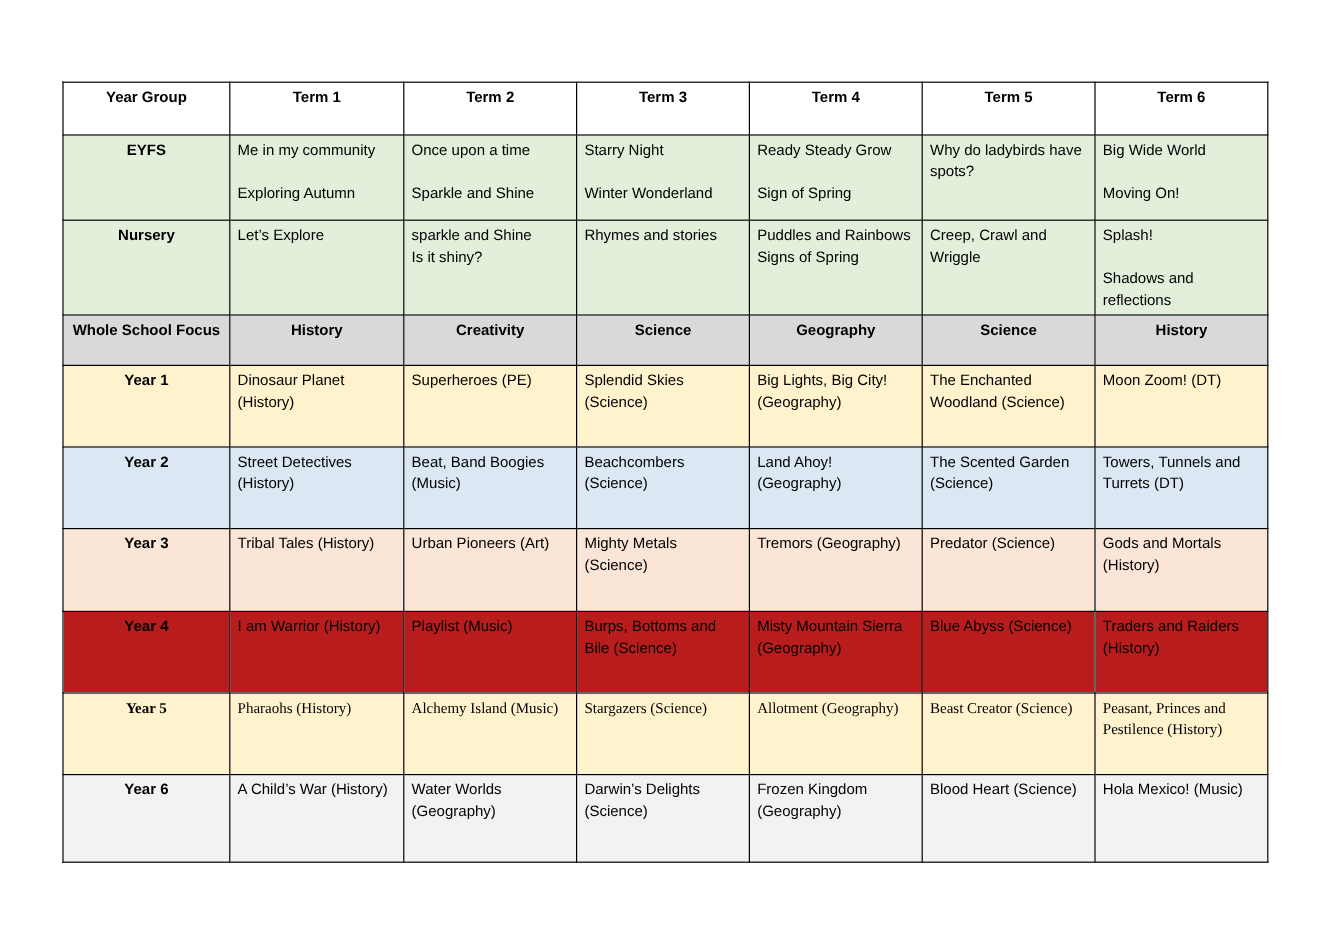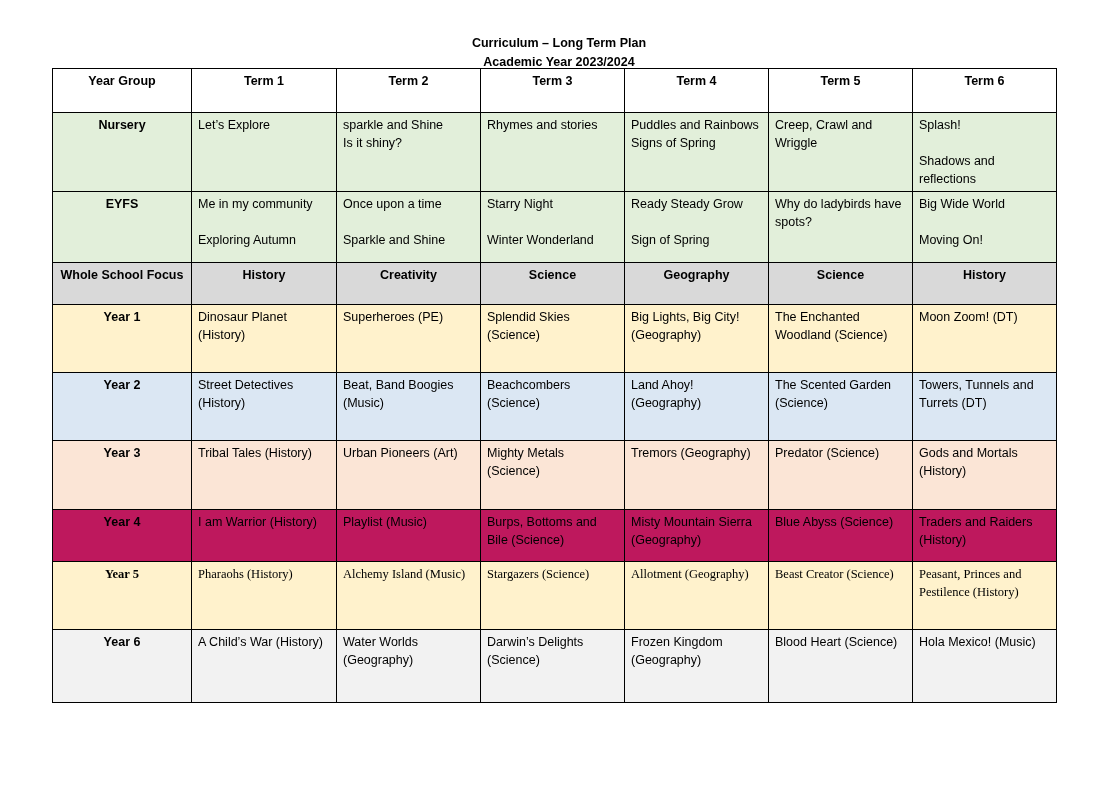--- a/index.html
+++ b/index.html
@@ -58,24 +58,20 @@
     text-align: center;
     font-weight: bold;
     white-space: normal;
   }
 </style>
 </head>
 <body>
 
 <div class="page">
 
-  <div class="doc-title">
-    <div>Curriculum – Long Term Plan</div>
-    <div>Academic Year 2023/2024</div>
-  </div>
 
   <table class="ltp">
     <colgroup>
       <col style="width:139px">
       <col style="width:145px">
       <col style="width:144px">
       <col style="width:144px">
       <col style="width:144px">
       <col style="width:144px">
       <col style="width:144px">
@@ -85,51 +81,51 @@
         <th>Year Group</th>
         <th>Term 1</th>
         <th>Term 2</th>
         <th>Term 3</th>
         <th>Term 4</th>
         <th>Term 5</th>
         <th>Term 6</th>
       </tr>
     </thead>
     <tbody id="table-body">
-        <tr style="height: 73px; background: rgb(226, 239, 218);">
-          <td class="row-label">Nursery</td>
-          <td class="cell">Let’s Explore</td>
-          <td class="cell">sparkle and Shine
-Is it shiny?</td>
-          <td class="cell">Rhymes and stories</td>
-          <td class="cell">Puddles and Rainbows
-Signs of Spring</td>
-          <td class="cell">Creep, Crawl and Wriggle</td>
-          <td class="cell">Splash!
-
-Shadows and reflections</td>
-        </tr>
         <tr style="height: 71px; background: rgb(226, 239, 218);">
           <td class="row-label">EYFS</td>
           <td class="cell">Me in my community
 
 Exploring Autumn</td>
           <td class="cell">Once upon a time
 
 Sparkle and Shine</td>
           <td class="cell">Starry Night
 
 Winter Wonderland</td>
           <td class="cell">Ready Steady Grow
 
 Sign of Spring</td>
           <td class="cell">Why do ladybirds have spots?</td>
           <td class="cell">Big Wide World
 
 Moving On!</td>
+        </tr>
+        <tr style="height: 73px; background: rgb(226, 239, 218);">
+          <td class="row-label">Nursery</td>
+          <td class="cell">Let’s Explore</td>
+          <td class="cell">sparkle and Shine
+Is it shiny?</td>
+          <td class="cell">Rhymes and stories</td>
+          <td class="cell">Puddles and Rainbows
+Signs of Spring</td>
+          <td class="cell">Creep, Crawl and Wriggle</td>
+          <td class="cell">Splash!
+
+Shadows and reflections</td>
         </tr>
         <tr class="focus-row" style="height: 42px; background: rgb(217, 217, 217);">
           <td class="row-label">Whole School Focus</td>
           <td class="cell">History</td>
           <td class="cell">Creativity</td>
           <td class="cell">Science</td>
           <td class="cell">Geography</td>
           <td class="cell">Science</td>
           <td class="cell">History</td>
         </tr>
@@ -153,21 +149,21 @@
         </tr>
         <tr style="height: 69px; background: rgb(251, 229, 214);">
           <td class="row-label">Year 3</td>
           <td class="cell">Tribal Tales (History)</td>
           <td class="cell">Urban Pioneers (Art)</td>
           <td class="cell">Mighty Metals (Science)</td>
           <td class="cell">Tremors (Geography)</td>
           <td class="cell">Predator (Science)</td>
           <td class="cell">Gods and Mortals (History)</td>
         </tr>
-        <tr style="height: 52px; background: #be185d;">
+        <tr style="height: 68px; background: #b91c1c;">
           <td class="row-label">Year 4</td>
           <td class="cell">I am Warrior (History)</td>
           <td class="cell">Playlist (Music)</td>
           <td class="cell">Burps, Bottoms and Bile (Science)</td>
           <td class="cell">Misty Mountain Sierra (Geography)</td>
           <td class="cell">Blue Abyss (Science)</td>
           <td class="cell">Traders and Raiders (History)</td>
         </tr>
         <tr style="height: 68px; background: rgb(255, 242, 204); font-family: Liberation Serif, serif;">
           <td class="row-label">Year 5</td>

